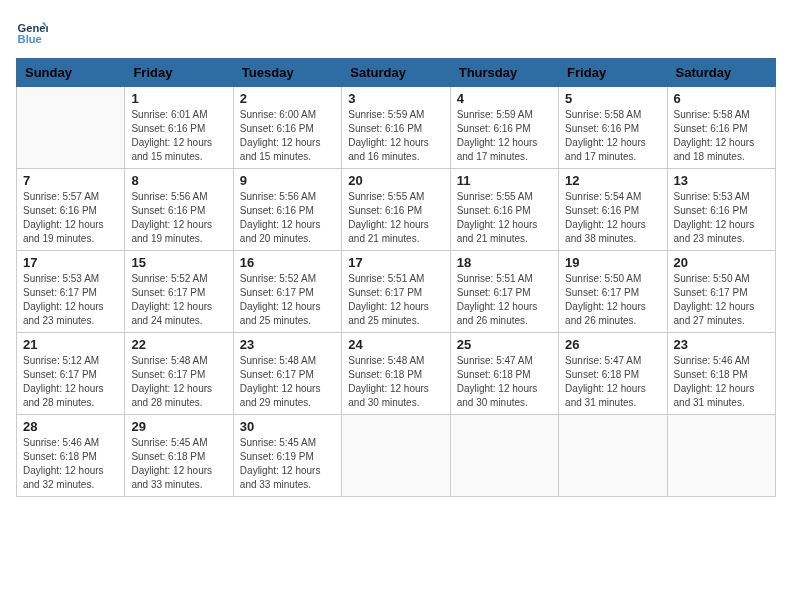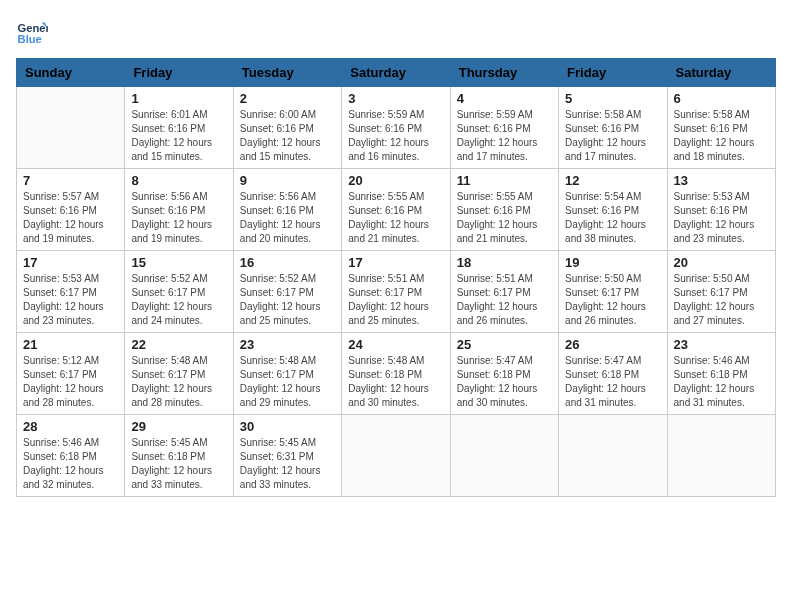--- a/index.html
+++ b/index.html
@@ -347,21 +347,21 @@
         <div class="day-info">
           <span>Sunrise: 5:45 AM</span><br>
           <span>Sunset: 6:18 PM</span><br>
           <span>Daylight: 12 hours and 33 minutes.</span>
         </div>
       </td>
         <td>
         <div class="day-number">30</div>
         <div class="day-info">
           <span>Sunrise: 5:45 AM</span><br>
-          <span>Sunset: 6:31 PM</span><br>
+          <span>Sunset: 6:19 PM</span><br>
           <span>Daylight: 12 hours and 33 minutes.</span>
         </div>
       </td>
         <td class="empty"></td>
         <td class="empty"></td>
         <td class="empty"></td>
         <td class="empty"></td>
       </tr>
     </tbody>
 </table>

